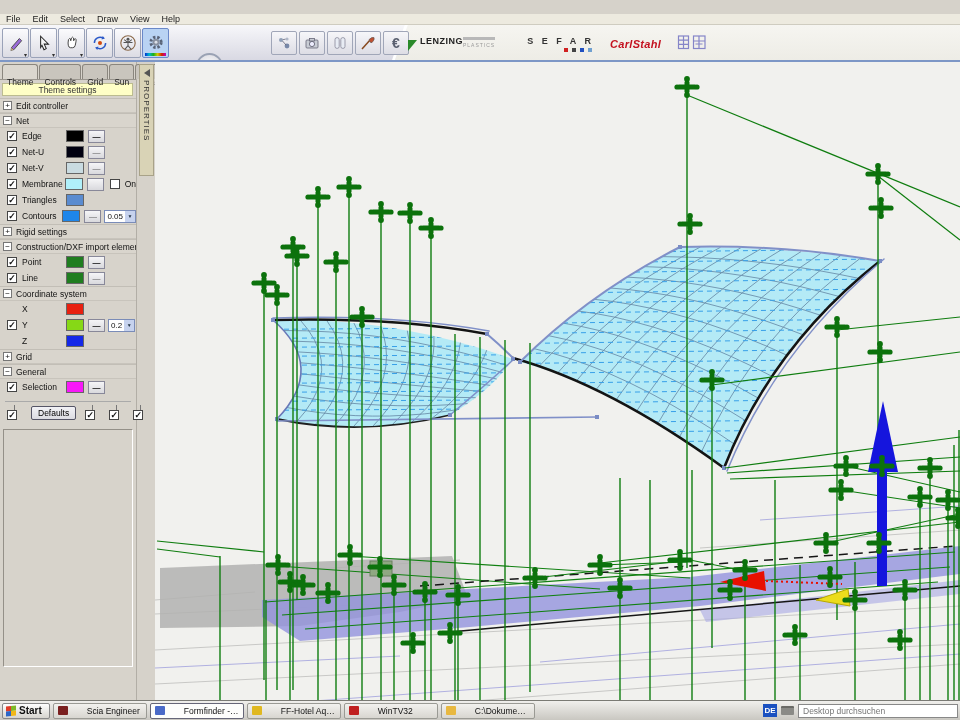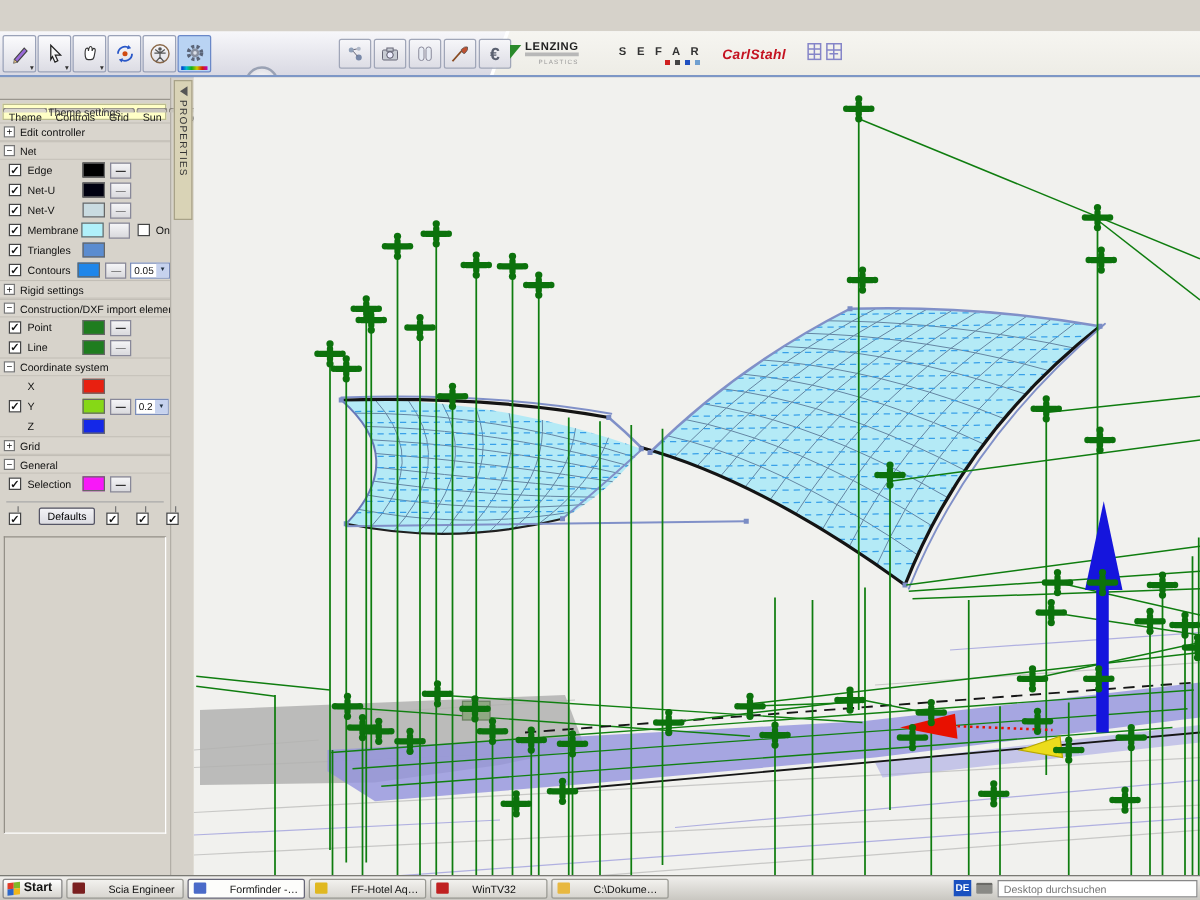--- a/index.html
+++ b/index.html
@@ -34,34 +34,34 @@
   .ptri{width:0;height:0;border-left:9px solid #8d94a6;border-top:6px solid transparent;border-bottom:6px solid transparent;margin-left:3px;}
   .smallgrp{position:absolute;left:271px;top:6px;display:flex;gap:2px;}
   .sbtn{width:26px;height:24px;border:1px solid #a0a6b8;border-radius:2px;
     background:linear-gradient(#f6f6f9,#dddde5);display:flex;align-items:center;justify-content:center;}
   .sbtn svg{width:16px;height:16px;}
   .euro{font-size:14px;font-weight:bold;color:#5a6070;}
   
   .logos{position:absolute;left:408px;top:4px;height:30px;display:flex;align-items:center;gap:16px;}
   .lenz{display:flex;align-items:flex-start;gap:3px;}
   .lenzmark{width:0;height:0;border-top:11px solid #2a8a2a;border-right:9px solid transparent;margin-top:3px;}
-  .lenztxt{display:flex;flex-direction:column;line-height:9px;}
+  .lenztxt{display:flex;flex-direction:row;line-height:9px;}
   .lenzmain{font-size:9px;font-weight:bold;letter-spacing:.5px;color:#222;}
   .lenzsub{font-size:5px;color:#999;text-align:right;border-top:3px solid #b8b8b8;padding-top:1px;letter-spacing:1px;}
   .sefar{display:flex;flex-direction:column;align-items:flex-end;}
   .sefartxt{font-size:9px;font-weight:bold;letter-spacing:3px;color:#333;margin-left:16px;}
   .sefarsq{display:flex;gap:4px;margin-top:2px;margin-right:2px;}
   .sefarsq span{width:4px;height:4px;display:block;}
   .carlstahl{font-size:11px;font-weight:bold;color:#c41220;font-style:italic;letter-spacing:.3px;}
   
   .main{position:absolute;top:62px;left:0;width:960px;height:638px;background:#d6d2ca;}
   .panel{position:absolute;left:0;top:0;width:137px;height:638px;background:#d7d3cb;border-right:1px solid #b2aea6;}
   .tabs{display:flex;padding:2px 0 0 2px;height:18px;border-bottom:1px solid #9a968e;}
-  .tab{font-size:8.5px;padding:2px 4px 1px 4px;border:1px solid #8a867e;border-bottom:none;
-    border-radius:3px 3px 0 0;background:#c9c5bd;margin-right:1px;color:#222;white-space:nowrap;margin-top:22px;}
+  .tab{font-size:8.5px;padding:12px 4px 1px 4px;border:1px solid #8a867e;border-bottom:none;
+    border-radius:3px 3px 0 0;background:#c9c5bd;margin-right:1px;color:#222;white-space:nowrap;}
   .tab.active{background:#dbd7cf;position:relative;top:0px;}
   .theme-header{margin:3px 3px 2px 2px;background:#ffffc6;border:1px solid #bcbc90;font-size:8.5px;
     text-align:center;height:13px;line-height:12px;color:#333;}
   .sec{border-top:1px solid #c2beb6;}
   .sechead{height:14px;display:flex;align-items:center;gap:4px;padding-left:3px;font-size:8.5px;
     border-bottom:1px solid #c8c4bc;background:#d9d5cd;}
   .exp{width:9px;height:9px;border:1px solid #777;background:#fff;font-size:8px;line-height:7px;text-align:center;flex:0 0 9px;}
   .sectitle{white-space:nowrap;overflow:hidden;}
   .prow{display:flex;align-items:center;height:16px;padding-left:7px;font-size:8.5px;}
   .cb{width:10px;height:10px;border:1px solid #444;background:#fff;font-size:9px;line-height:9px;
@@ -117,20 +117,28 @@
   .tico{width:13px;height:9px;background:#8a8a86;border-radius:1px;border-top:2px solid #6a6a66;}
   .search{width:160px;height:14px;border:1px solid #888;background:#fff;font-size:8.5px;color:#777;
     padding:0 4px;display:flex;align-items:center;overflow:hidden;white-space:nowrap;}
 </style>
 </head>
 <body>
 
 <div class="screen">
 
 
+  <div class="menubar" id="menubar">
+      <span class="mitem">File</span>
+      <span class="mitem">Edit</span>
+      <span class="mitem">Select</span>
+      <span class="mitem">Draw</span>
+      <span class="mitem">View</span>
+      <span class="mitem">Help</span>
+    </div>
 
   <div class="toolbar">
     <div class="wedge"></div>
     <div class="toolgrp">
       <div class="tbtn">
         <svg viewBox="0 0 16 16">
             <path d="M4 12 L11 4 L13 6 L6 14 Z" fill="#9a6ad8" stroke="#444" stroke-width=".8"></path>
             <path d="M4 12 L6 14 L3.4 14.8 Z" fill="#e8c080" stroke="#555" stroke-width=".5"></path>
           </svg>
         <span class="dda">▾</span>

